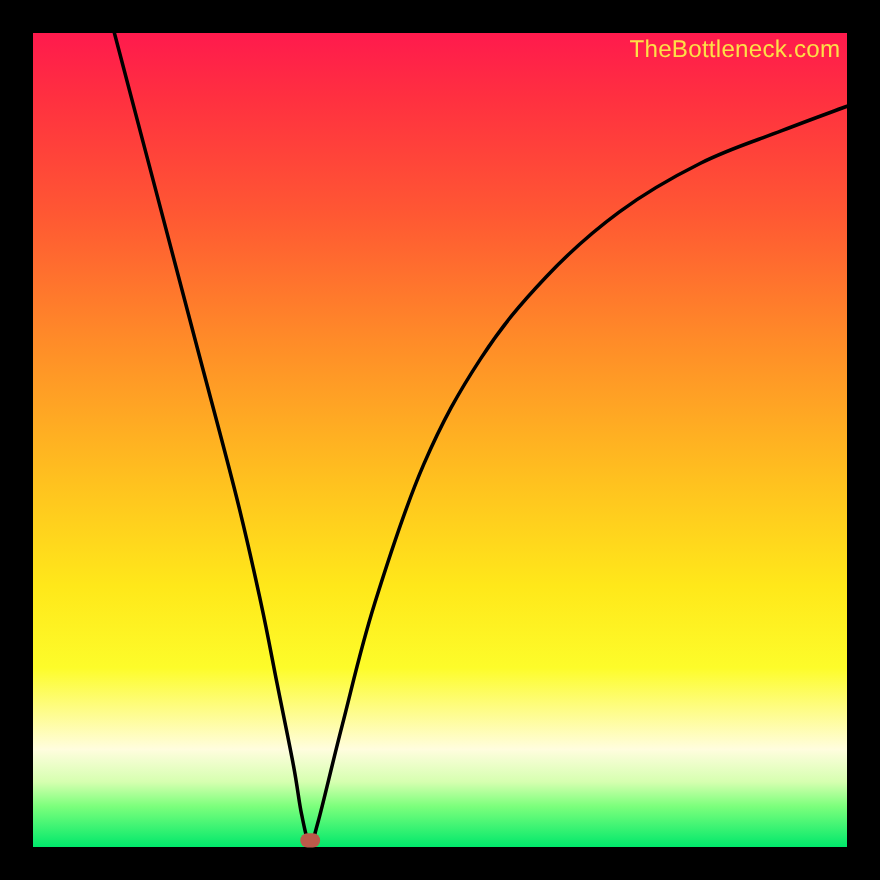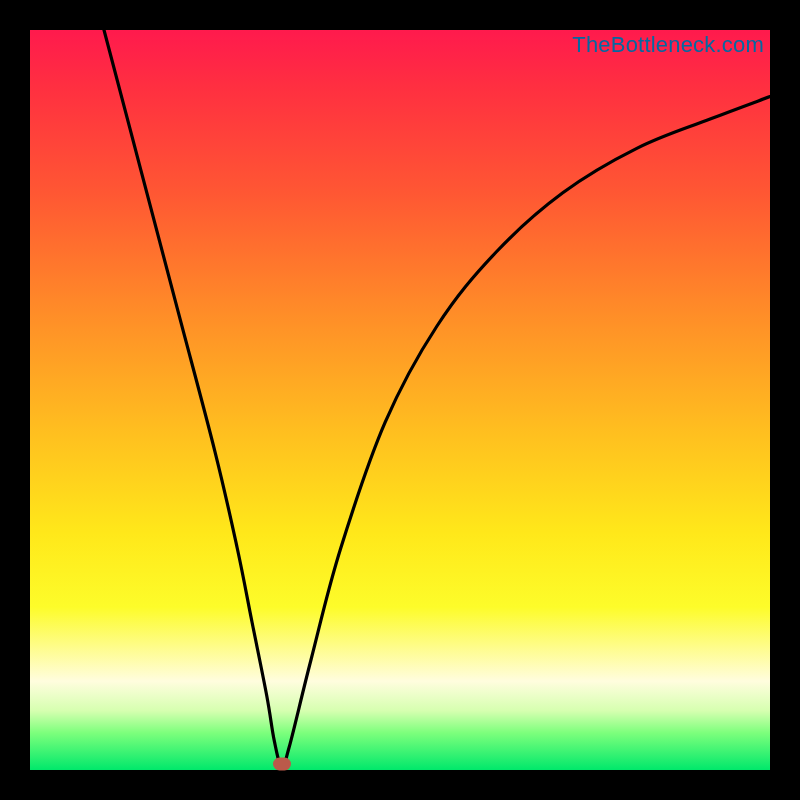--- a/index.html
+++ b/index.html
@@ -34,21 +34,21 @@
       #00e86b 100%
     );
   }
   .watermark {
     position: absolute;
     top: 2px;
     right: 6px;
     font-family: Arial, Helvetica, sans-serif;
     font-size: 22px;
     font-weight: 500;
-    color: #0369a1;
+    color: #fde047;
     letter-spacing: 0.2px;
   }
   svg.curve {
     position: absolute;
     inset: 0;
     width: 100%;
     height: 100%;
   }
   .marker {
     position: absolute;

